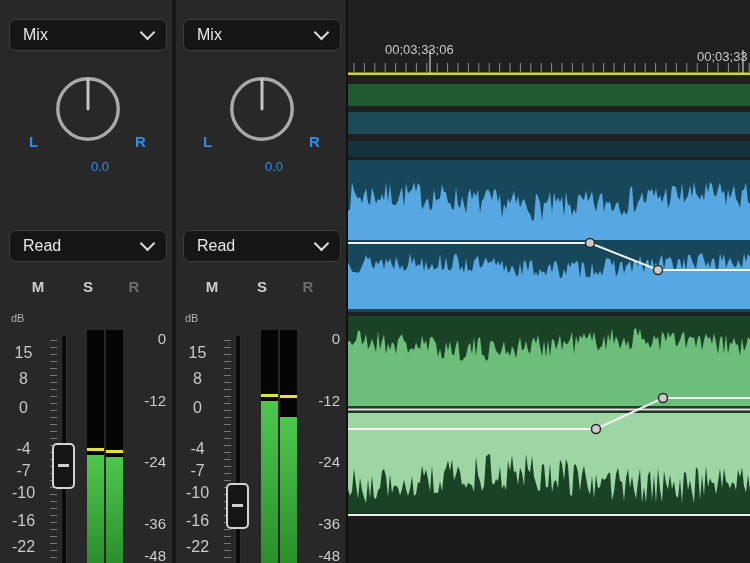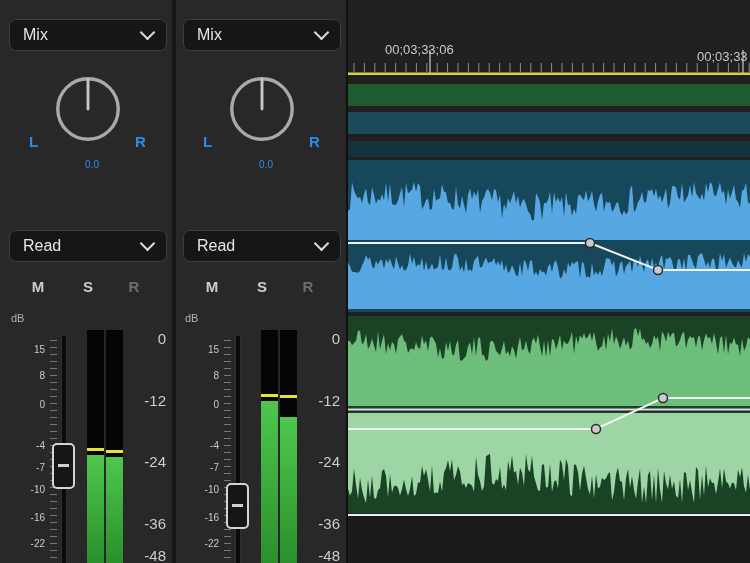--- a/index.html
+++ b/index.html
@@ -21,31 +21,31 @@
   .dd-label{color:#e6e6e6;font-size:16px;}
   .chevron{width:9px;height:9px;border-right:2.5px solid #dcdcdc;border-bottom:2.5px solid #dcdcdc;
     transform:rotate(45deg);margin-top:-5px;}
 
   .knob{position:absolute;left:47px;top:70px;width:78px;height:78px;}
   .knob-ring{fill:none;stroke:#a9a9a9;stroke-width:3.5;}
   .knob-pointer{stroke:#c6c6c6;stroke-width:3;stroke-linecap:round;}
   .pan-l,.pan-r{position:absolute;top:133px;color:var(--accent-blue,#2d8ceb);font-size:15px;font-weight:bold;}
   .pan-l{left:27px}
   .pan-r{left:133px}
-  .pan-value{position:absolute;top:159px;left:4px;width:100%;text-align:center;
-    color:var(--accent-blue,#2d8ceb);font-size:10px;}
+  .pan-value{position:absolute;top:159px;left:12px;width:100%;text-align:center;
+    color:var(--accent-blue,#2d8ceb);font-size:13px;}
 
   .btn-m,.btn-s,.btn-r{position:absolute;top:278px;width:22px;text-align:center;
     color:#cdcdcd;font-size:15px;font-weight:bold;cursor:pointer;}
   .btn-m{left:25px}
   .btn-s{left:75px}
   .btn-r{left:121px;color:#6d6d6d;}
 
   .db-label{position:absolute;left:9px;top:312px;font-size:11px;color:#b0b0b0;}
-  .left-scale span{position:absolute;left:0;width:43px;text-align:right;font-size:10px;color:#c9c9c9;}
+  .left-scale span{position:absolute;left:0;width:43px;text-align:center;font-size:16px;color:#c9c9c9;}
   .right-scale span{position:absolute;left:122px;width:42px;text-align:right;font-size:15px;color:#cdcdcd;}
 
   .tick-col{position:absolute;left:48px;top:340px;bottom:0;width:7px;
     background:repeating-linear-gradient(to bottom,#777 0 1px,transparent 1px 7px);}
   .fader-track{position:absolute;left:59px;top:336px;bottom:0;width:4px;background:#0b0b0b;
     border-left:1px solid #2f2f2f;border-right:1px solid #2f2f2f;cursor:pointer;}
   .fader-handle{position:absolute;left:50px;width:23px;height:46px;background:#161616;
     border:2px solid #d4d4d4;border-radius:5px;box-sizing:border-box;cursor:grab;z-index:2;}
   .grip{position:absolute;left:4px;right:4px;top:50%;height:3px;margin-top:-2px;background:#cfcfcf;}
 

